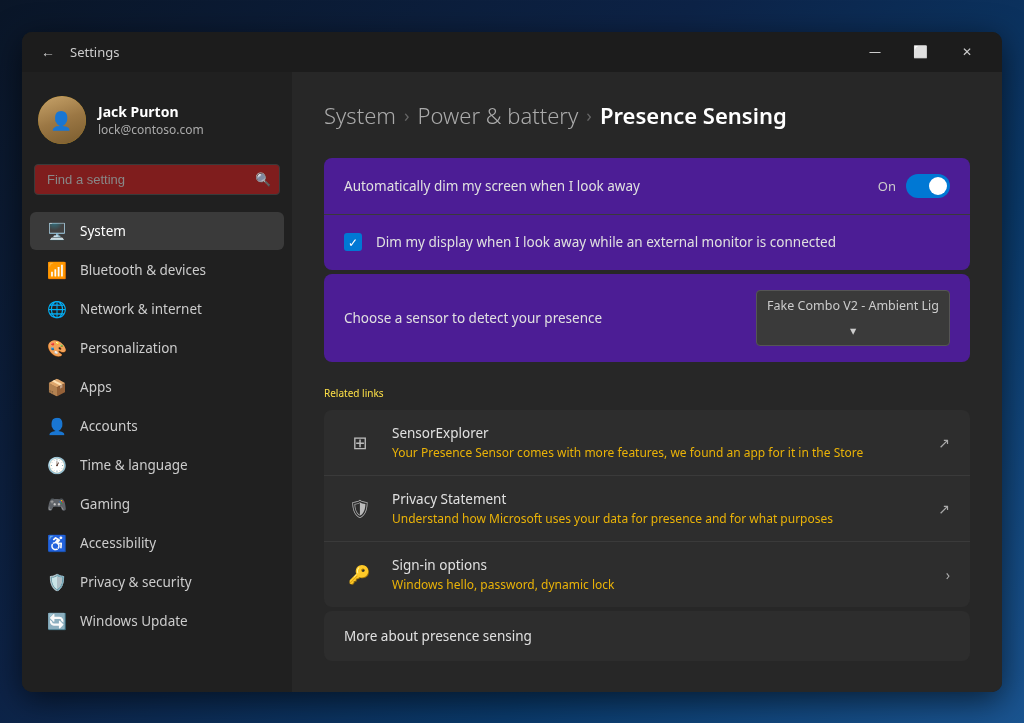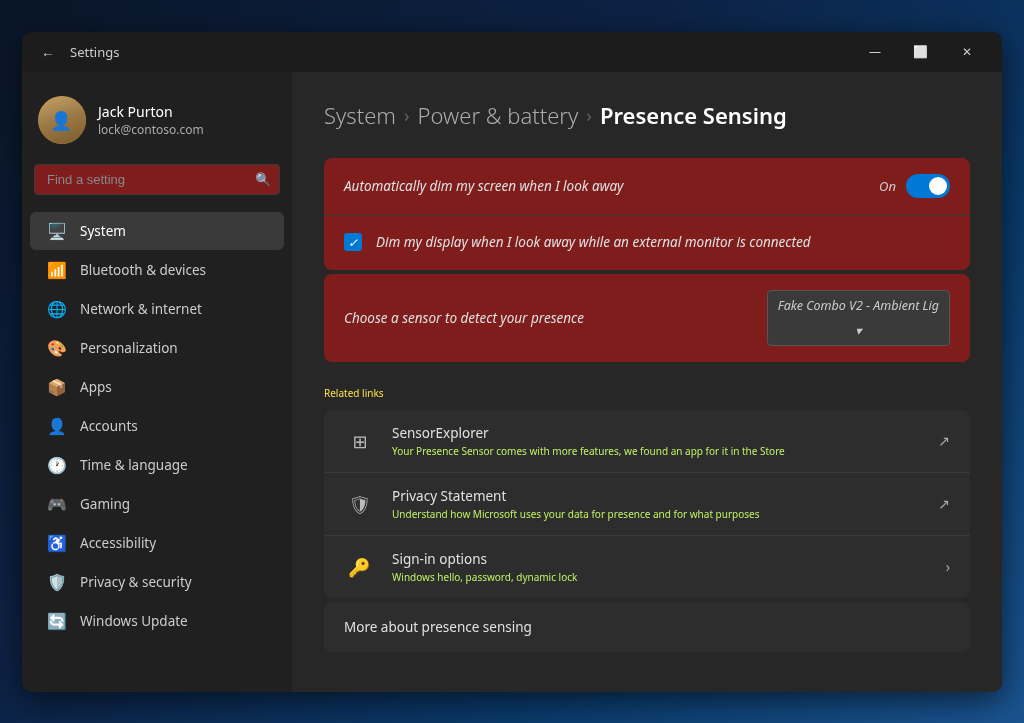--- a/index.html
+++ b/index.html
@@ -89,21 +89,21 @@
     }
     .avatar-img {
       width: 100%; height: 100%;
       background: linear-gradient(160deg, #c8a46a 0%, #9b7744 50%, #7a5c2e 100%);
       border-radius: 50%;
       display: flex; align-items: center; justify-content: center;
       color: #fff;
       font-size: 18px;
     }
     .user-info { display: flex; flex-direction: column; }
-    .user-name { color: #fff; font-size: 14px; font-weight: 400; }
+    .user-name { color: #fff; font-size: 14px; font-weight: 700; }
     .user-email { color: #aaa; font-size: 12px; }
     .search-box {
       margin: 0 12px 16px 12px;
       position: relative;
     }
     .search-input {
       width: 100%;
       background: #7f1d1d;
       border: 1px solid #3a3a3a;
       border-radius: 4px;
@@ -157,25 +157,24 @@
     }
     .breadcrumb-item {
       color: #aaa;
       font-size: 22px;
       font-weight: 300;
       cursor: pointer;
     }
     .breadcrumb-item.current { color: #fff; font-weight: 600; }
     .breadcrumb-sep { color: #666; font-size: 18px; }
     .setting-card {
-      background: #7f1d1d;
+      background: #4c1d95;
       border-radius: 8px;
       margin-bottom: 4px;
       overflow: hidden;
-      font-style: italic;
     }
     .setting-row {
       display: flex;
       align-items: center;
       padding: 16px 20px;
       min-height: 56px;
     }
     .setting-row + .setting-row {
       border-top: 1px solid #3a3a3a;
     }
@@ -273,21 +272,21 @@
     .link-row:last-child { border-bottom: none; }
     .link-icon {
       width: 32px; height: 32px;
       display: flex; align-items: center; justify-content: center;
       font-size: 18px;
       color: #bbb;
       flex-shrink: 0;
     }
     .link-text { flex: 1; }
     .link-title { color: #e0e0e0; font-size: 13.5px; margin-bottom: 2px; }
-    .link-sub { color: #bef264; font-size: 10px; }
+    .link-sub { color: #eab308; font-size: 12px; }
     .link-action { color: #aaa; font-size: 14px; }
     .more-link {
       background: #2d2d2d;
       border-radius: 8px;
       padding: 16px 20px;
       cursor: pointer;
       color: #e0e0e0;
       font-size: 13.5px;
       display: flex; align-items: center; justify-content: space-between;
       margin-top: 4px;

